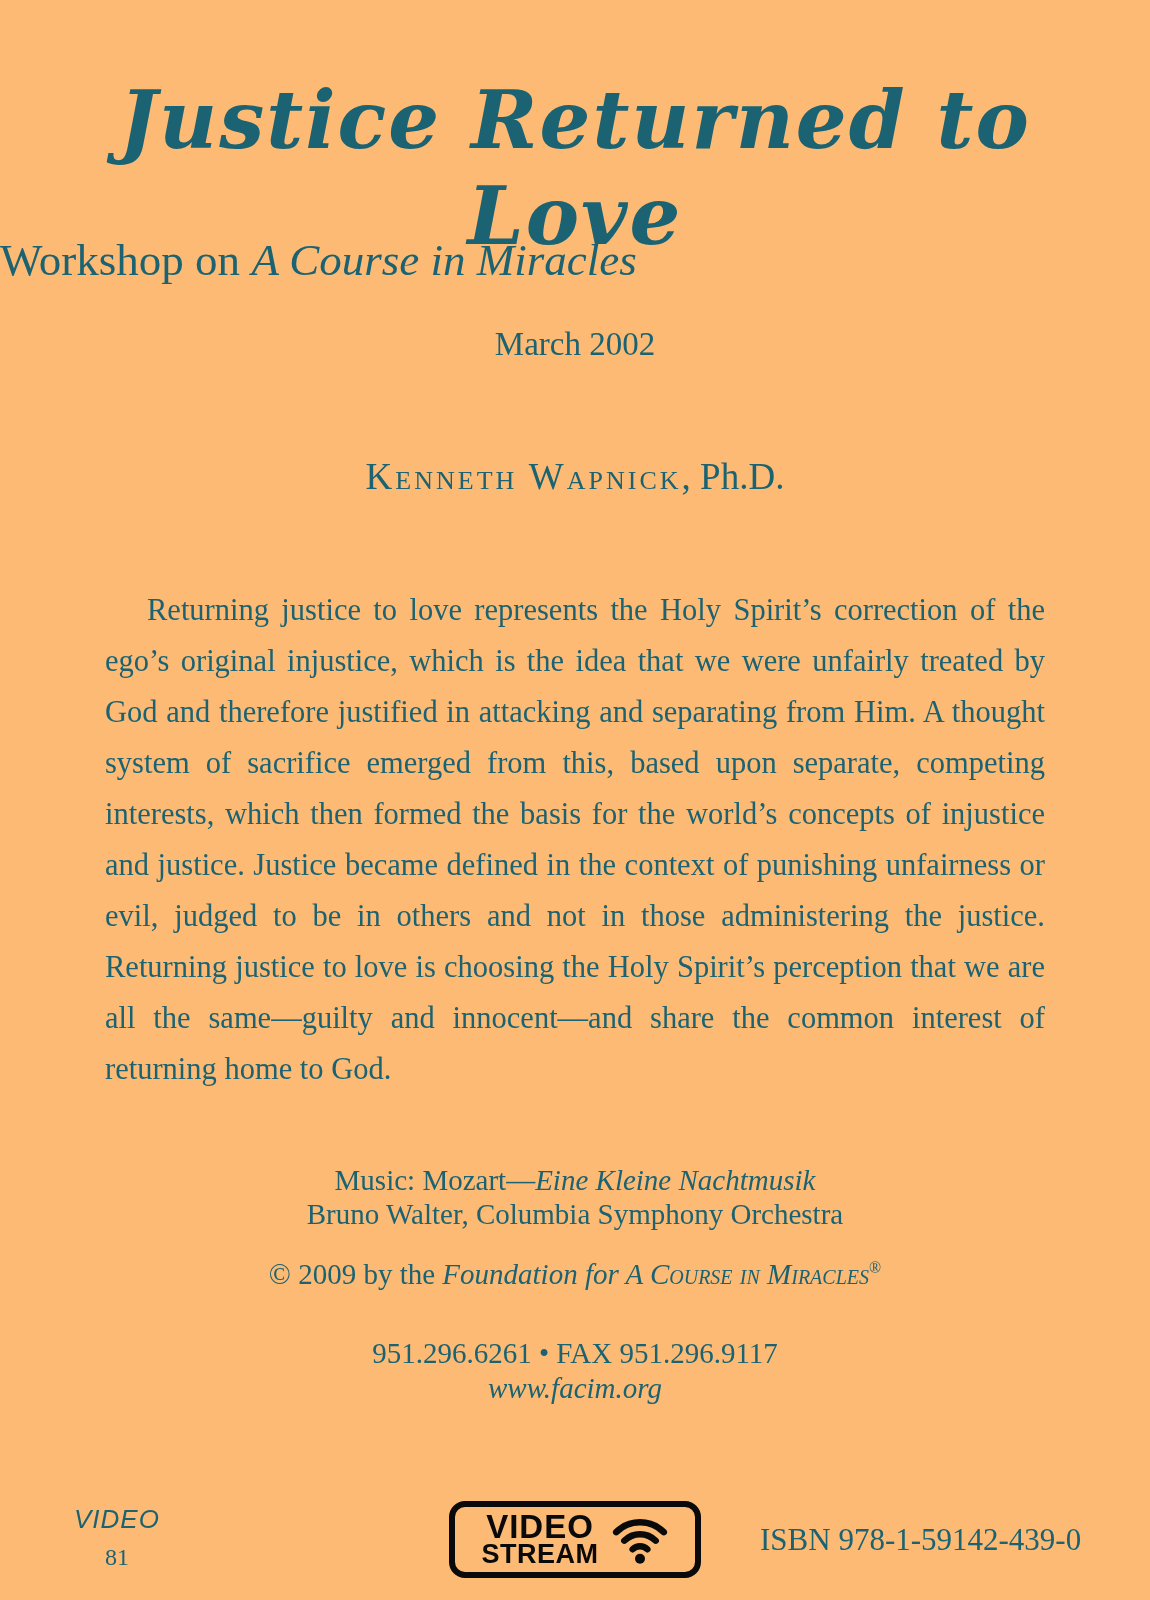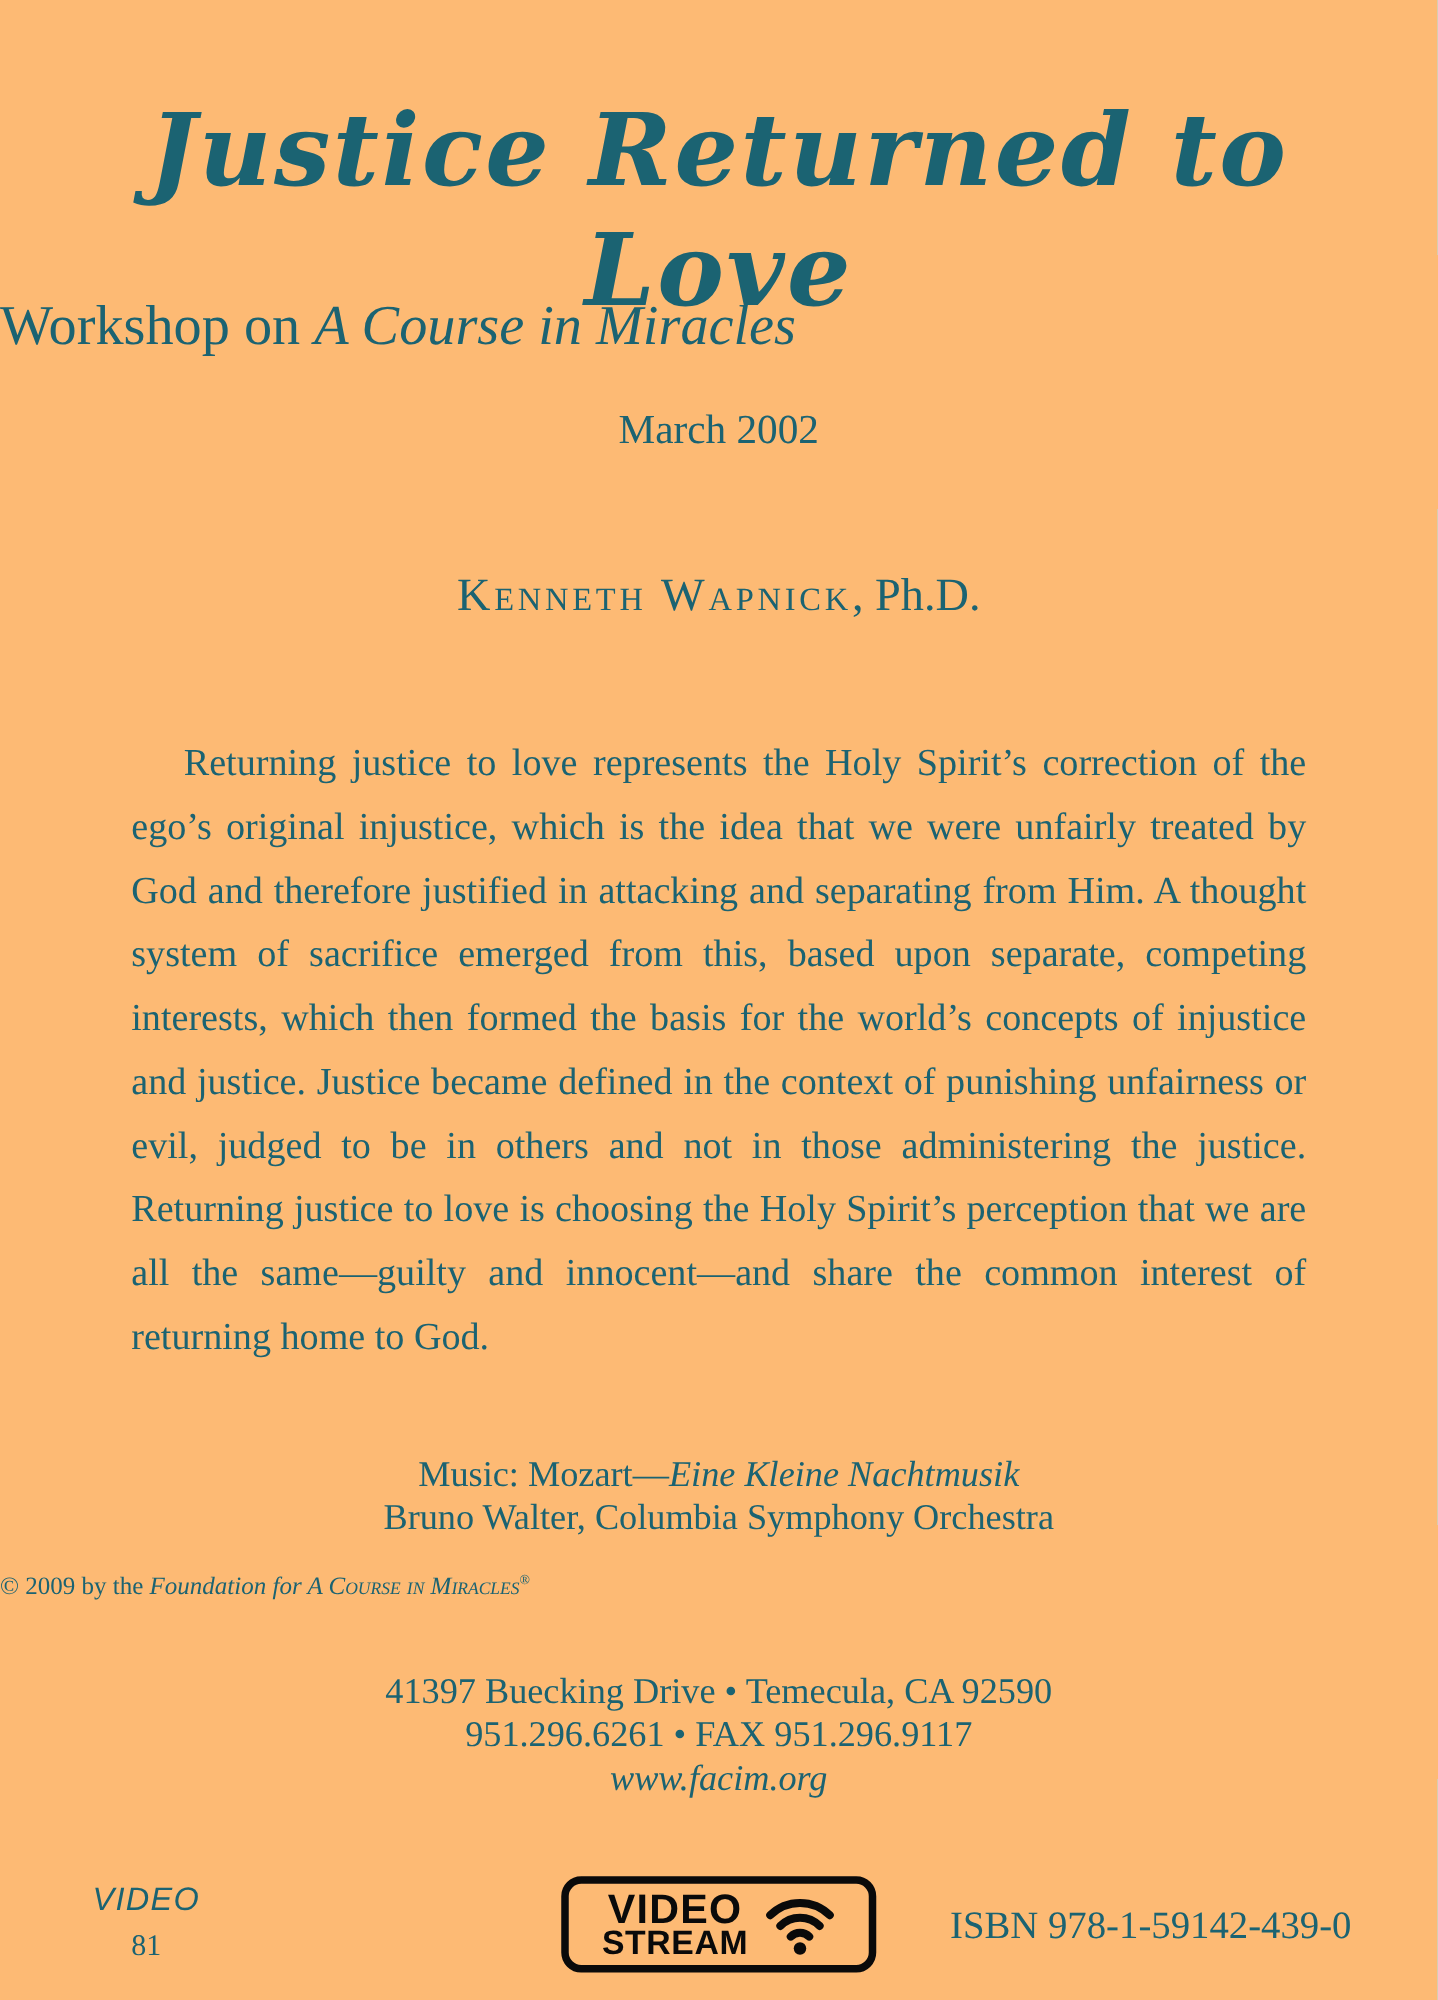--- a/index.html
+++ b/index.html
@@ -68,22 +68,22 @@
     top: 1163px;
     width: 100%;
     text-align: center;
     font-size: 29px;
     line-height: 34px;
   }
   .copyright {
     position: absolute;
     top: 1258px;
     width: 100%;
-    text-align: left;
-    font-size: 20px;
+    text-align: center;
+    font-size: 29px;
   }
   .reg {
     font-size: 0.55em;
     vertical-align: super;
     line-height: 0;
   }
   .publisher {
     position: absolute;
     top: 1336px;
     width: 100%;
@@ -167,21 +167,20 @@
       <span>Music: Mozart—</span><span class="it">Eine Kleine Nachtmusik</span>
     </div>
     <div>Bruno Walter, Columbia Symphony Orchestra</div>
   </div>
 
   <div class="copyright">
     <span>© 2009 by the </span><span class="it">Foundation for A </span><span class="it sc">Course in Miracles</span><span class="reg">®</span>
   </div>
 
   <div class="publisher">
-    <div>41397 Buecking Drive • Temecula, CA 92590</div>
     <div>951.296.6261 • FAX 951.296.9117</div>
     <div class="it">www.facim.org</div>
   </div>
 
   <div class="footer-video">
     <div class="label">VIDEO</div>
     <div class="num">81</div>
   </div>
 
   <div class="stream-logo">

